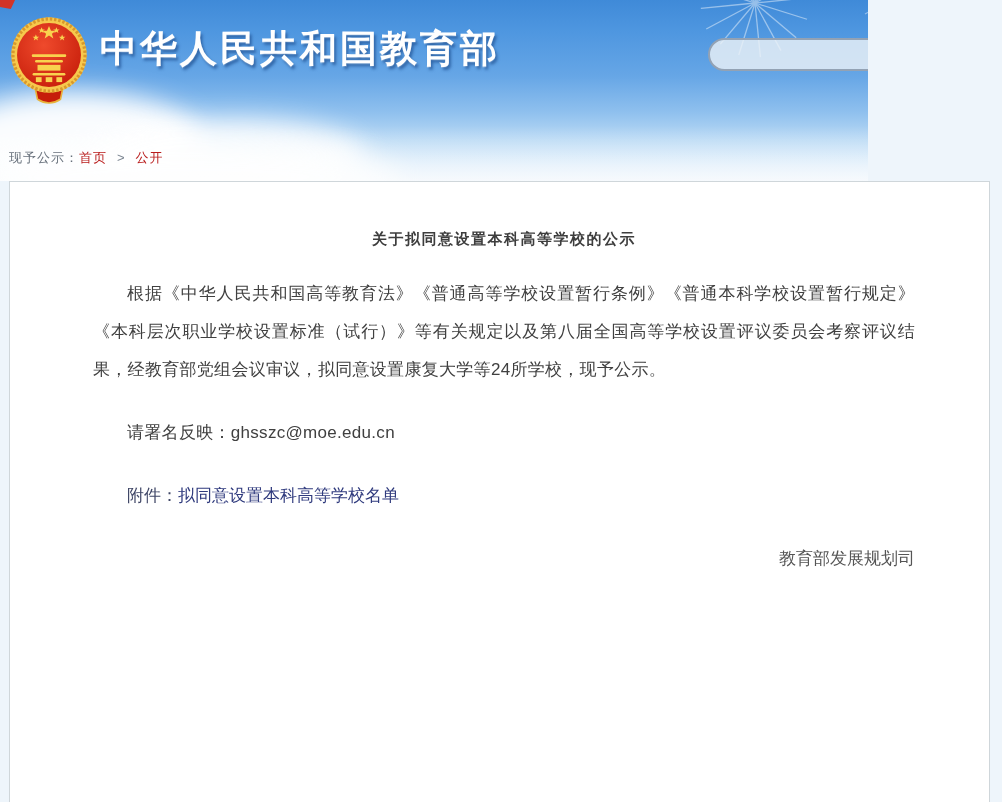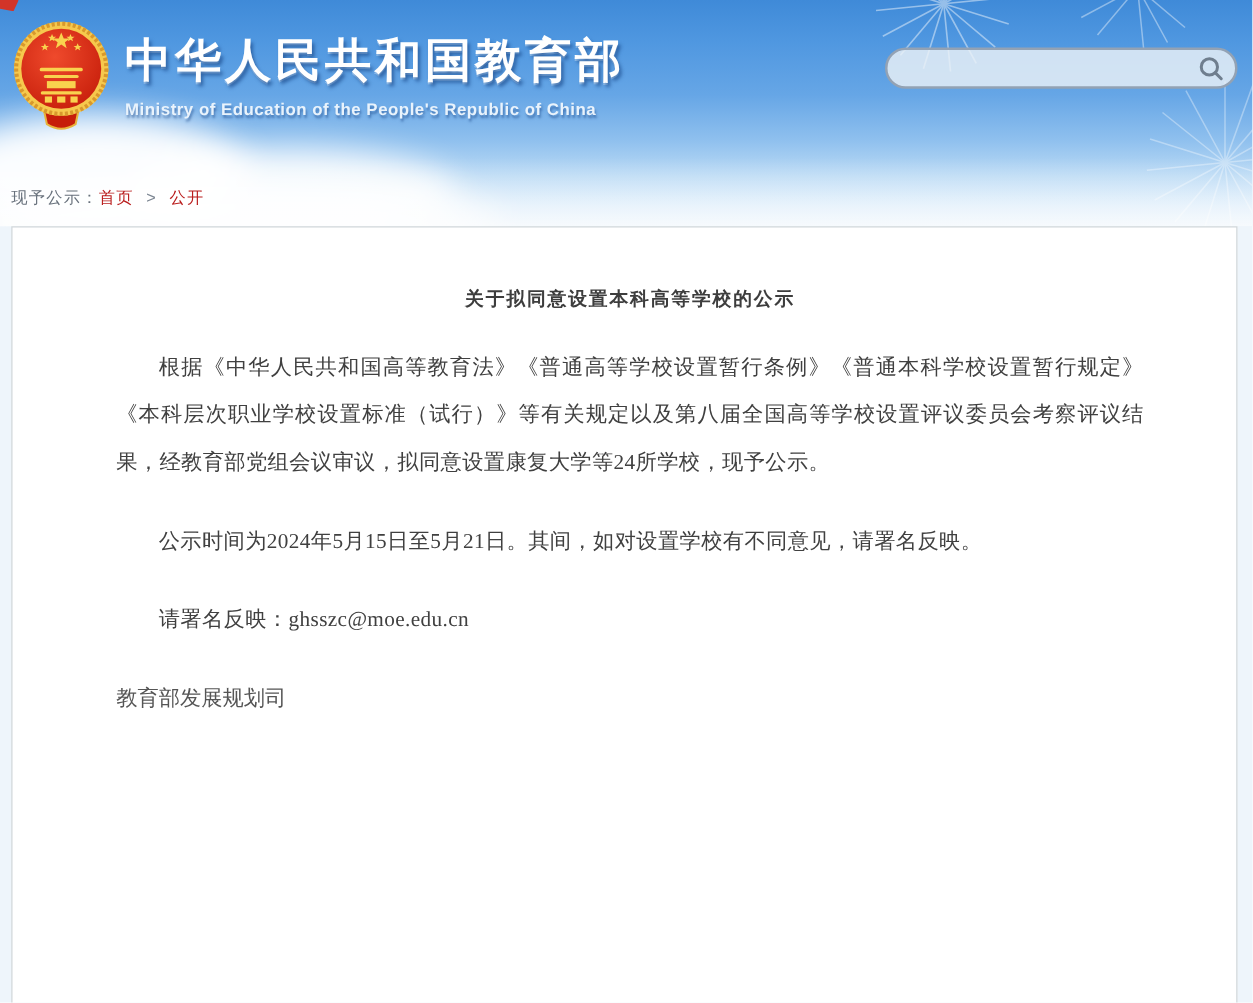--- a/index.html
+++ b/index.html
@@ -4,21 +4,21 @@
 <style>
   * { margin:0; padding:0; box-sizing:border-box; }
   html,body { width:1002px; height:802px; }
   body {
     font-family:"Liberation Sans","DejaVu Sans",sans-serif;
     background:#eef5fb; overflow:hidden; position:relative;
   }
 
   
   .sky {
-    position:absolute; top:0; left:0; width:1002px; height:181px; overflow:hidden;
+    position:absolute; top:0; left:0; width:868px; height:181px; overflow:hidden;
     background:linear-gradient(180deg,#3f8ad8 0%,#4f97e0 18%,#66a6e6 42%,#8fc0ee 62%,#bcdbf5 78%,#ddedfa 91%,#eef5fb 100%);
   }
   .cloud { position:absolute; background:#ffffff; border-radius:50%; filter:blur(13px); }
   .c1 { left:-50px; top:92px;  width:250px; height:95px; opacity:.95; }
   .c2 { left:95px;  top:118px; width:270px; height:75px; opacity:.8; }
   .c3 { left:-30px; top:142px; width:430px; height:70px; opacity:.7; }
   .haze { position:absolute; left:0; top:126px; width:1002px; height:55px;
     background:linear-gradient(180deg,rgba(255,255,255,0),rgba(255,255,255,.5)); }
   .dand { position:absolute; pointer-events:none; }
 
@@ -62,25 +62,25 @@
     position:absolute; left:9px; top:181px; width:981px; height:650px;
     background:#ffffff; border:1px solid #cfd6da;
   }
   .doc { padding:48px 74px 0 83px; }
   .doc-title {
     text-align:center; font-size:15px; font-weight:bold; color:#3d3d3d;
     letter-spacing:1.5px; margin-bottom:26px;
   }
   .para {
     font-size:17px; color:#404040; line-height:38px; letter-spacing:.3px;
-    text-align:justify; text-indent:2em; margin-bottom:25px;font-family:Liberation Serif, serif;
+    text-align:justify; text-indent:2em; margin-bottom:25px;
   }
   .attach { font-size:17px; color:#3f4666; line-height:38px; text-indent:2em; margin-bottom:25px; }
   .attach a { color:#2f3a7d; text-decoration:none; cursor:pointer; }
-  .signature { font-size:17px; color:#555; line-height:38px; }
+  .signature { font-size:17px; color:#555; line-height:38px; text-align:right; }
 </style>
 </head>
 <body>
 
 <div class="sky">
 
   <svg class="dand" style="left:690px; top:-62px; opacity:.45;" width="130" height="130" viewBox="0 0 120 120">
     <g stroke="#ffffff" stroke-width="1.2" fill="none">
       <line x1="60" y1="60" x2="60" y2="8"></line>
         <line x1="60" y1="60" x2="78" y2="10"></line>
@@ -163,21 +163,20 @@
     <rect x="33" y="55" width="34" height="3" rx="1.5" fill="#f9d24e"></rect>
     <rect x="36" y="61" width="28" height="7" fill="#f9d24e"></rect>
     <rect x="30" y="71" width="40" height="3" rx="1.5" fill="#f9d24e"></rect>
     <rect x="34" y="76" width="7" height="6" fill="#f9d24e"></rect>
     <rect x="46" y="76" width="8" height="6" fill="#f9d24e"></rect>
     <rect x="59" y="76" width="7" height="6" fill="#f9d24e"></rect>
   </svg>
 
   <div class="site-id">
     <div class="site-title">中华人民共和国教育部</div>
-    <div class="site-subtitle">Ministry of Education of the People's Republic of China</div>
   </div>
 
   <div class="search">
     <input type="text" placeholder="" style="">
     <svg class="mag" width="22" height="22" viewBox="0 0 22 22">
       <circle cx="9.5" cy="9.5" r="6.5" fill="none" stroke="#6f7e8e" stroke-width="2.4"></circle>
       <line x1="14.3" y1="14.3" x2="19" y2="19" stroke="#6f7e8e" stroke-width="2.4" stroke-linecap="round"></line>
     </svg>
   </div>
 
@@ -186,19 +185,21 @@
 
 <div class="crumbs">
   <span>现予公示：</span><a>首页</a><span class="sep">&gt;</span><a>公开</a>
 </div>
 
 <div class="panel">
   <div class="doc">
     <h1 class="doc-title">关于拟同意设置本科高等学校的公示</h1>
 
     <p class="para">根据《中华人民共和国高等教育法》《普通高等学校设置暂行条例》《普通本科学校设置暂行规定》《本科层次职业学校设置标准（试行）》等有关规定以及第八届全国高等学校设置评议委员会考察评议结果，经教育部党组会议审议，拟同意设置康复大学等24所学校，现予公示。</p>
-    <p class="para">公示时间为2024年5月15日至5月21日。其间，如对设置学校有不同意见，请署名反映。</p>
     <p class="para">请署名反映：ghsszc@moe.edu.cn</p>
 
+    <p class="attach">
+      <span>附件：</span><a>拟同意设置本科高等学校名单</a>
+    </p>
 
     <p class="signature">教育部发展规划司</p>
   </div>
 </div>
 
 </body></html>

